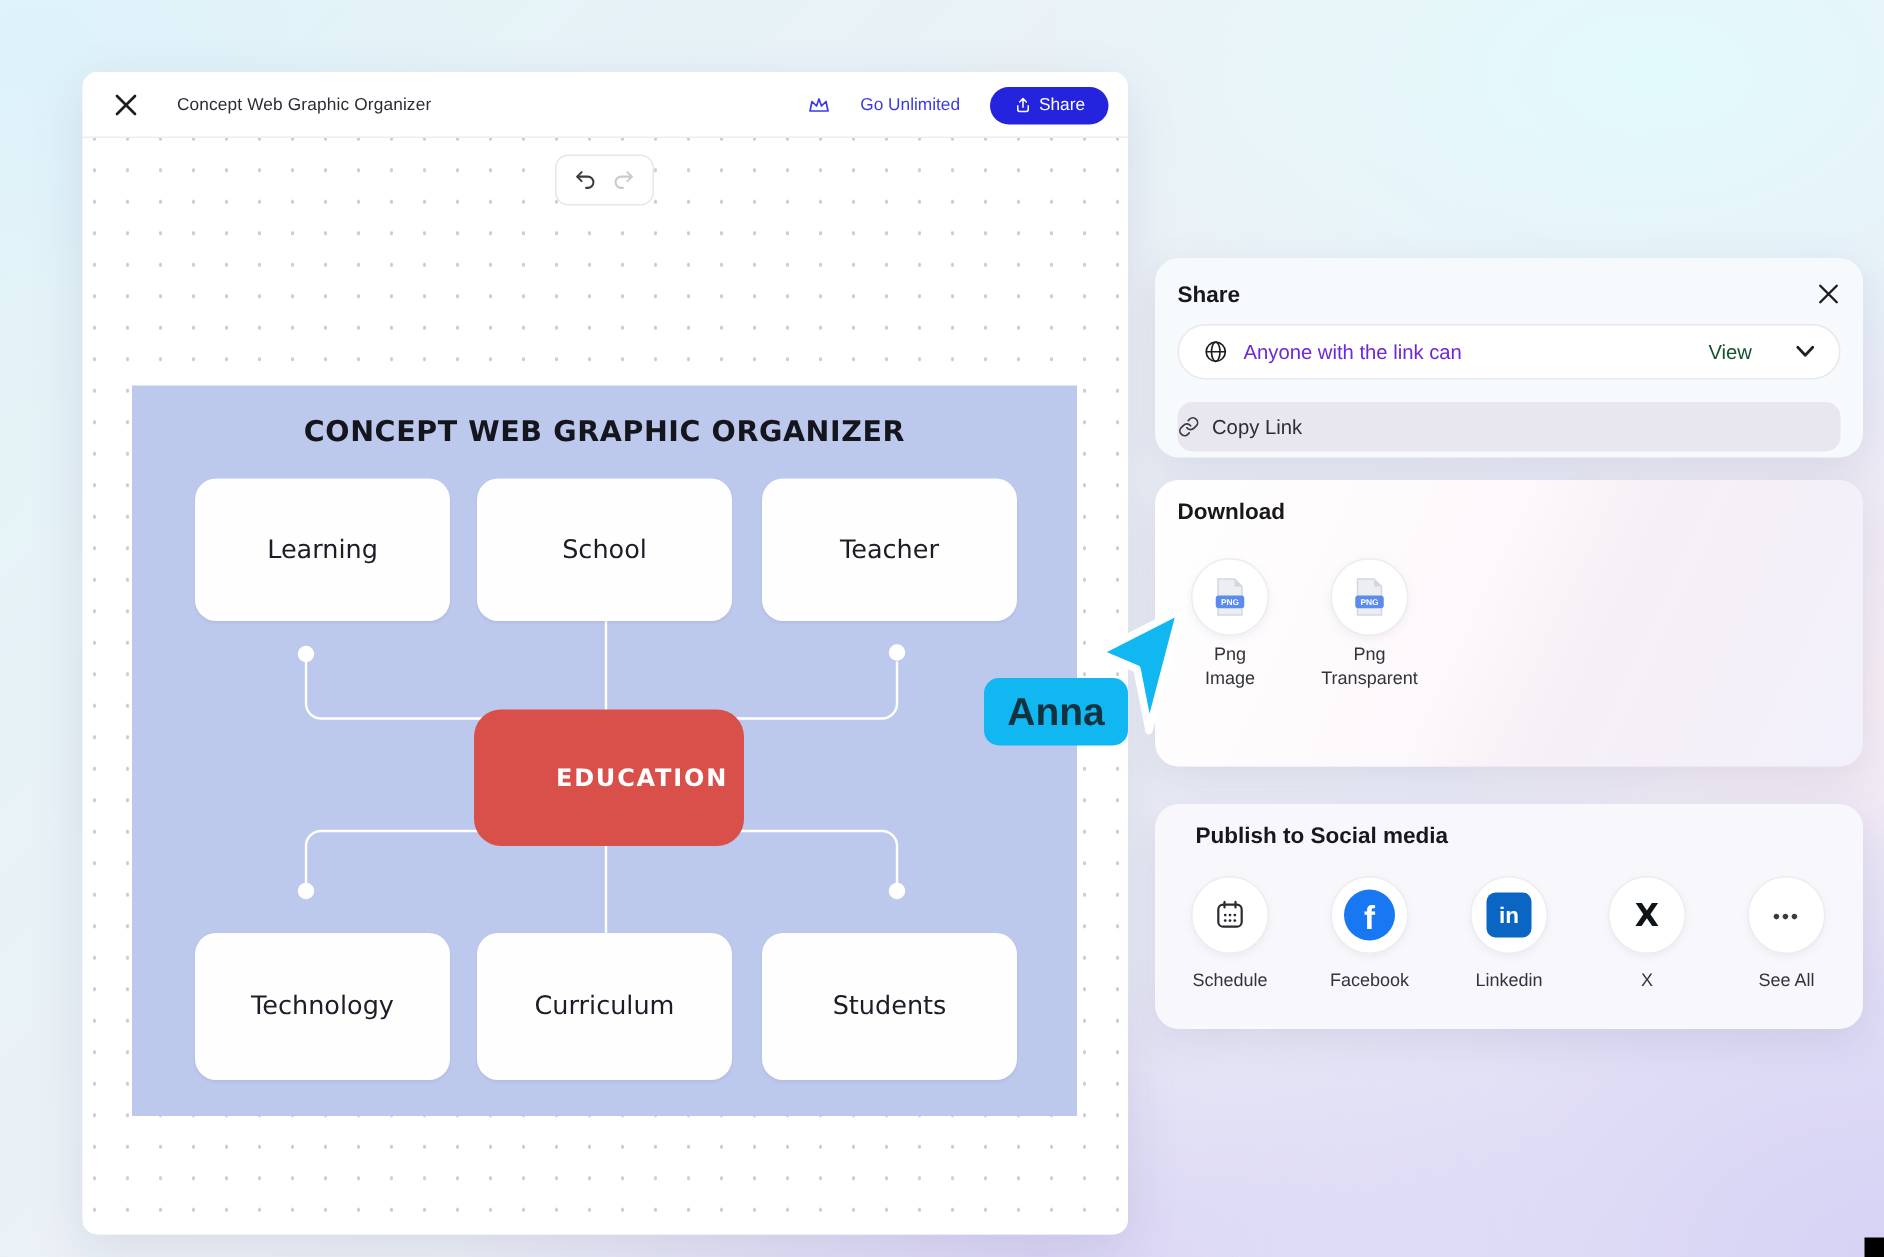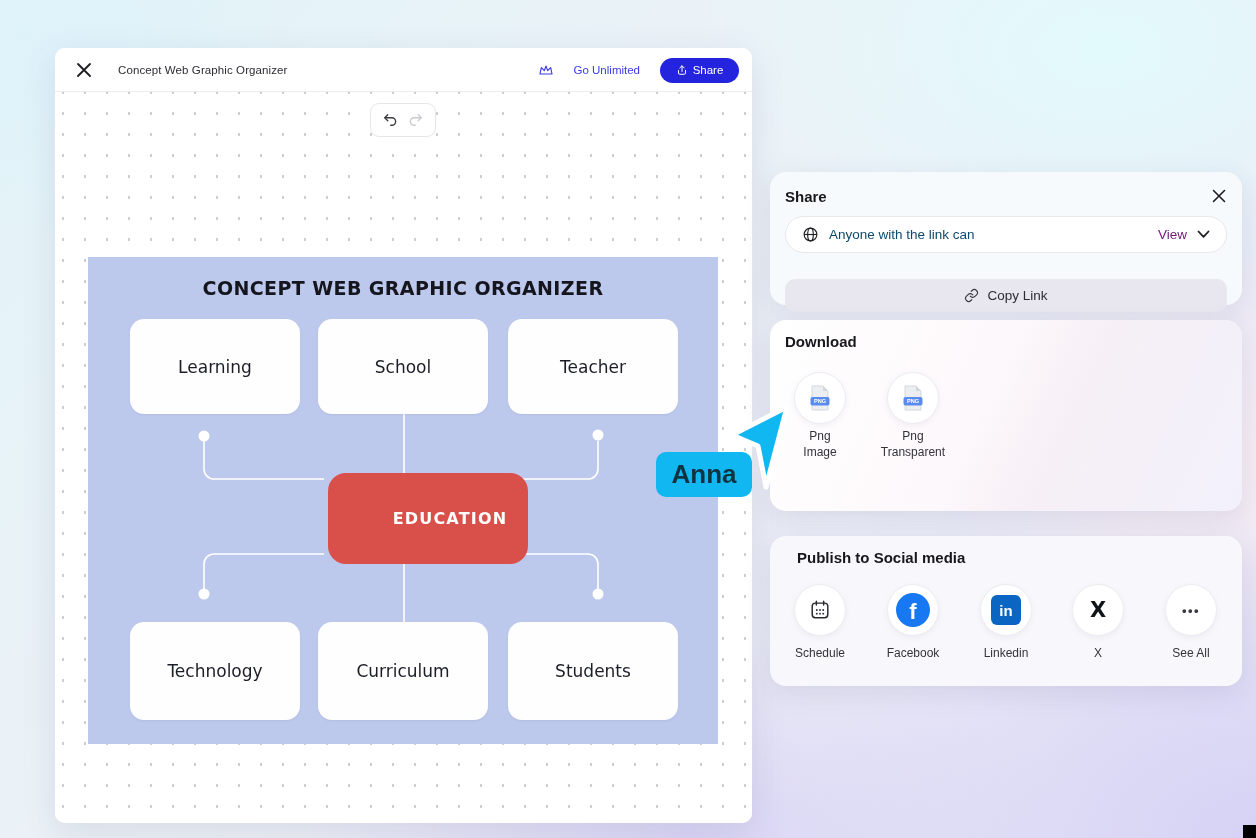--- a/index.html
+++ b/index.html
@@ -69,21 +69,21 @@
   .node {
     position:absolute; width:170px; background:#fdfefd; border-radius:14px;
     display:flex; align-items:center; justify-content:center;
     font-family:"DejaVu Sans", sans-serif; font-size:17px; color:#1d1d27;
     box-shadow:0 1px 2px rgba(60,70,120,.08);
   }
   .row1 { top:62px; height:95px; }
   .row2 { top:365px; height:98px; }
   .nx1 { left:42px; } .nx2 { left:230px; } .nx3 { left:420px; }
   .center-node {
-    position:absolute; left:240px; top:216px; width:200px; height:91px;
+    position:absolute; left:228px; top:216px; width:180px; height:91px;
     background:#d9504a; border-radius:18px;
     display:flex; align-items:center; justify-content:center;
     font-family:"DejaVu Sans", sans-serif; font-size:16px; font-weight:800;
     letter-spacing:1.2px; color:#ffffff;padding-left:44px;
   }
 
   
   .cursor-label {
     position:absolute; left:656px; top:452px; width:96px; height:45px;
     background:#10b7f0; border-radius:10px; z-index:60;
@@ -100,25 +100,25 @@
   .panel-title { font-size:15px; font-weight:700; color:#17171c; }
 
   .share-panel { top:172px; height:133px; background:#f7fafc; padding:13px 15px; }
   .share-head { display:flex; align-items:center; justify-content:space-between; height:22px; }
   .share-x { width:16px; height:16px; cursor:pointer; }
   .perm-pill {
     margin-top:9px; height:37px; border-radius:19px; background:#ffffff;
     border:1px solid #e7e7ec; display:flex; align-items:center; padding:0 16px; gap:10px;
     cursor:pointer;
   }
-  .perm-text { font-size:13.5px; color:#0c4a6e; flex:1; }
-  .perm-value { font-size:13.5px; color:#701a75; margin-right:0; }
+  .perm-text { font-size:13.5px; color:#6d28d9; flex:1; }
+  .perm-value { font-size:13.5px; color:#14532d; margin-right:19px; }
   .copy-link-btn {
-    margin-top:26px; height:33px; border-radius:10px; background:#e8e6ee;
-    display:flex; align-items:center; justify-content:center; gap:8px;
+    margin-top:15px; height:33px; border-radius:10px; background:#e8e6ee;
+    display:flex; align-items:center; gap:8px;
     font-size:13.5px; color:#2d2d33; cursor:pointer; border:none; width:100%;
   }
 
   .download-panel { top:320px; height:191px;
     background:linear-gradient(115deg,#ffffff 0%,#fdf8fb 45%,#f6eff6 62%,#f2f1fb 100%);
     padding:13px 15px; }
   .dl-options { position:absolute; left:0; top:0; width:100%; height:100%; }
   .dl-circle {
     position:absolute; top:52px; width:52px; height:52px; border-radius:50%;
     background:#fff; border:1px solid #ededf1; box-shadow:0 2px 6px rgba(120,120,160,.10);

